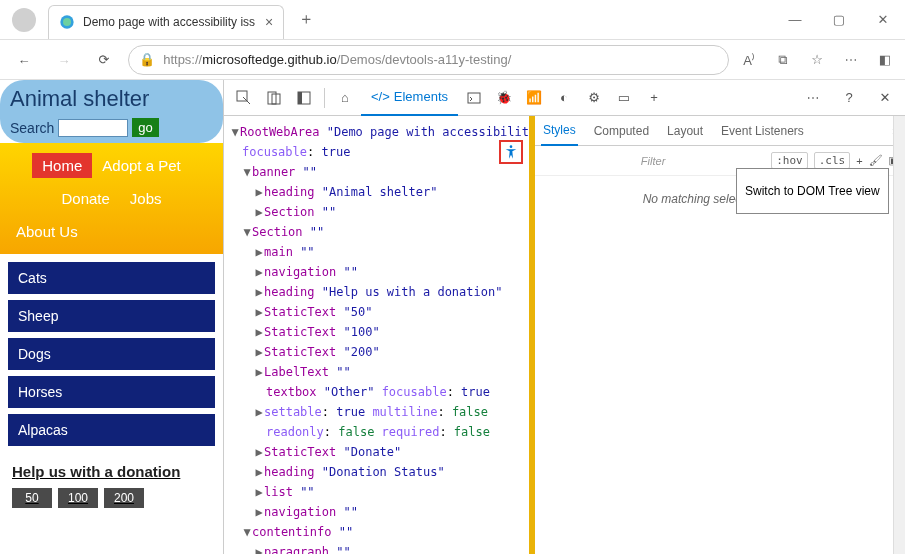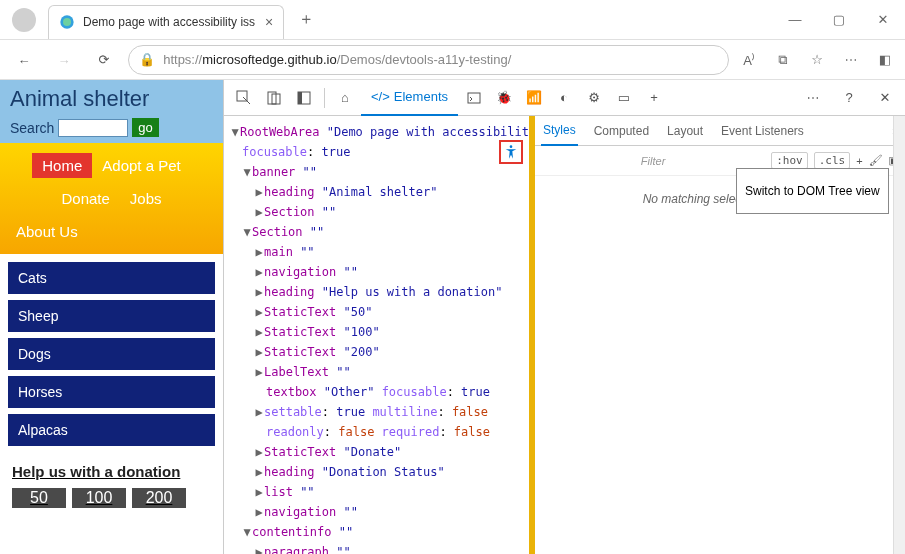--- a/index.html
+++ b/index.html
@@ -24,60 +24,60 @@
 .url-text { font-size: 13px; color: #888; }
 .url-text .dark { color: #222; }
 .addr-icons { display: flex; gap: 10px; align-items: center; color: #666; }
 .addr-icons .icon { width: 24px; text-align: center; }
 
 
 .content { display: flex; height: calc(554px - 80px); }
 
 
 .page { width: 223px; display: flex; flex-direction: column; }
-.page-header { background: #8FC3E7; padding: 6px 10px; display:flex; flex-direction: column; gap:6px; }
+.page-header { background: #8FC3E7; padding: 6px 10px; display:flex; flex-direction: column; gap:6px;border-radius:24px; }
 .page-title { color: #183C6A; font-size: 22px; font-weight: normal; }
 .search-row { display: flex; align-items: center; gap: 4px; }
 .search-label { color: #183C6A; font-size: 14px; }
 .search-input { width: 70px; height: 18px; border: 1px solid #5a8db6; }
 .go-btn { background: #178017; color: #fff; padding: 2px 6px; font-size: 13px; border: none; }
 
 .top-nav { background: linear-gradient(to bottom, #FFD500, #F7A600); padding: 10px 6px; font-size: 15px; color: #fff; }
 .top-nav-row { display: flex; gap: 0px; margin-bottom: 8px; justify-content: center; }
 .nav-item { padding: 4px 10px; color: #fff; }
 .nav-item.active { background: #E3352D; }
 .nav-about { padding: 4px 10px; }
 
 .animal-list { padding: 8px; display: flex; flex-direction: column; gap: 6px; }
 .animal-item { background: #102278; color: #fff; padding: 8px 10px; font-size: 14px; }
 
 .donate-section { padding: 8px 12px; text-decoration: underline; }
 .donate-heading { font-size: 15px; font-weight: bold; color: #222; margin-bottom: 6px; line-height: 1.3; }
 .amounts { display: flex; gap: 6px; }
-.amount-btn { background: #4a4a4a; color: #fff; width: 54px; height: 20px; font-size: 16px; display: flex; align-items: center; justify-content: center; border: none; }
+.amount-btn { background: #4a4a4a; color: #fff; width: 40px; height: 20px; font-size: 12px; display: flex; align-items: center; justify-content: center; border: none; }
 
 
 .devtools { flex: 1; display: flex; flex-direction: column; border-left: 1px solid #ccc; }
 .dt-toolbar { height: 36px; display: flex; align-items: center; border-bottom: 1px solid #ccc; padding: 0 6px; gap: 2px; }
 .dt-icon { width: 28px; height: 28px; display: flex; align-items: center; justify-content: center; color: #555; }
 .dt-tab { padding: 0 10px; height: 36px; display: flex; align-items: center; font-size: 13px; color: #555; }
 .dt-tab.active { color: #0078d4; border-bottom: 2px solid #0078d4; }
 .dt-tab .tag-icon { margin-right: 4px; color:#0078d4; }
 .dt-toolbar-right { margin-left: auto; display: flex; align-items: center; gap: 8px; }
 
 .dt-body { flex: 1; display: flex; overflow: hidden; position: relative; }
 
 
 .a11y-tree { width: 305px; padding: 6px 0 6px 6px; font-family: Consolas, monospace; font-size: 12px; line-height: 20px; overflow: auto; position: relative; }
 .node { white-space: nowrap; }
 .role { color: #9b009b; }
 .name { color: #1a1aa6; }
 .prop { color: #8b5cf6; }
 .kw-true { color: #1a1aa6; }
-.kw-false { color: #c2410c; }
+.kw-false { color: #15803d; }
 .arrow { color: #666; display: inline-block; width: 10px; text-align:center; }
 .i1 { padding-left: 12px; }
 .i2 { padding-left: 24px; }
 .i3 { padding-left: 36px; }
 .a11y-toggle { position: absolute; top: 24px; right: 6px; width: 24px; height: 24px; border: 2px solid #E3352D; background: #fff; display: flex; align-items: center; justify-content: center; }
 .a11y-toggle svg { fill: #0078d4; }
 .tooltip { position: absolute; top: 52px; left: 512px; background: #fff; border: 1px solid #888; padding: 15px 8px; font-size: 12px; z-index: 10; white-space: nowrap; }
 
 
 .styles-panel { flex: 1; border-left: 6px solid #eab308; display: flex; flex-direction: column; }

